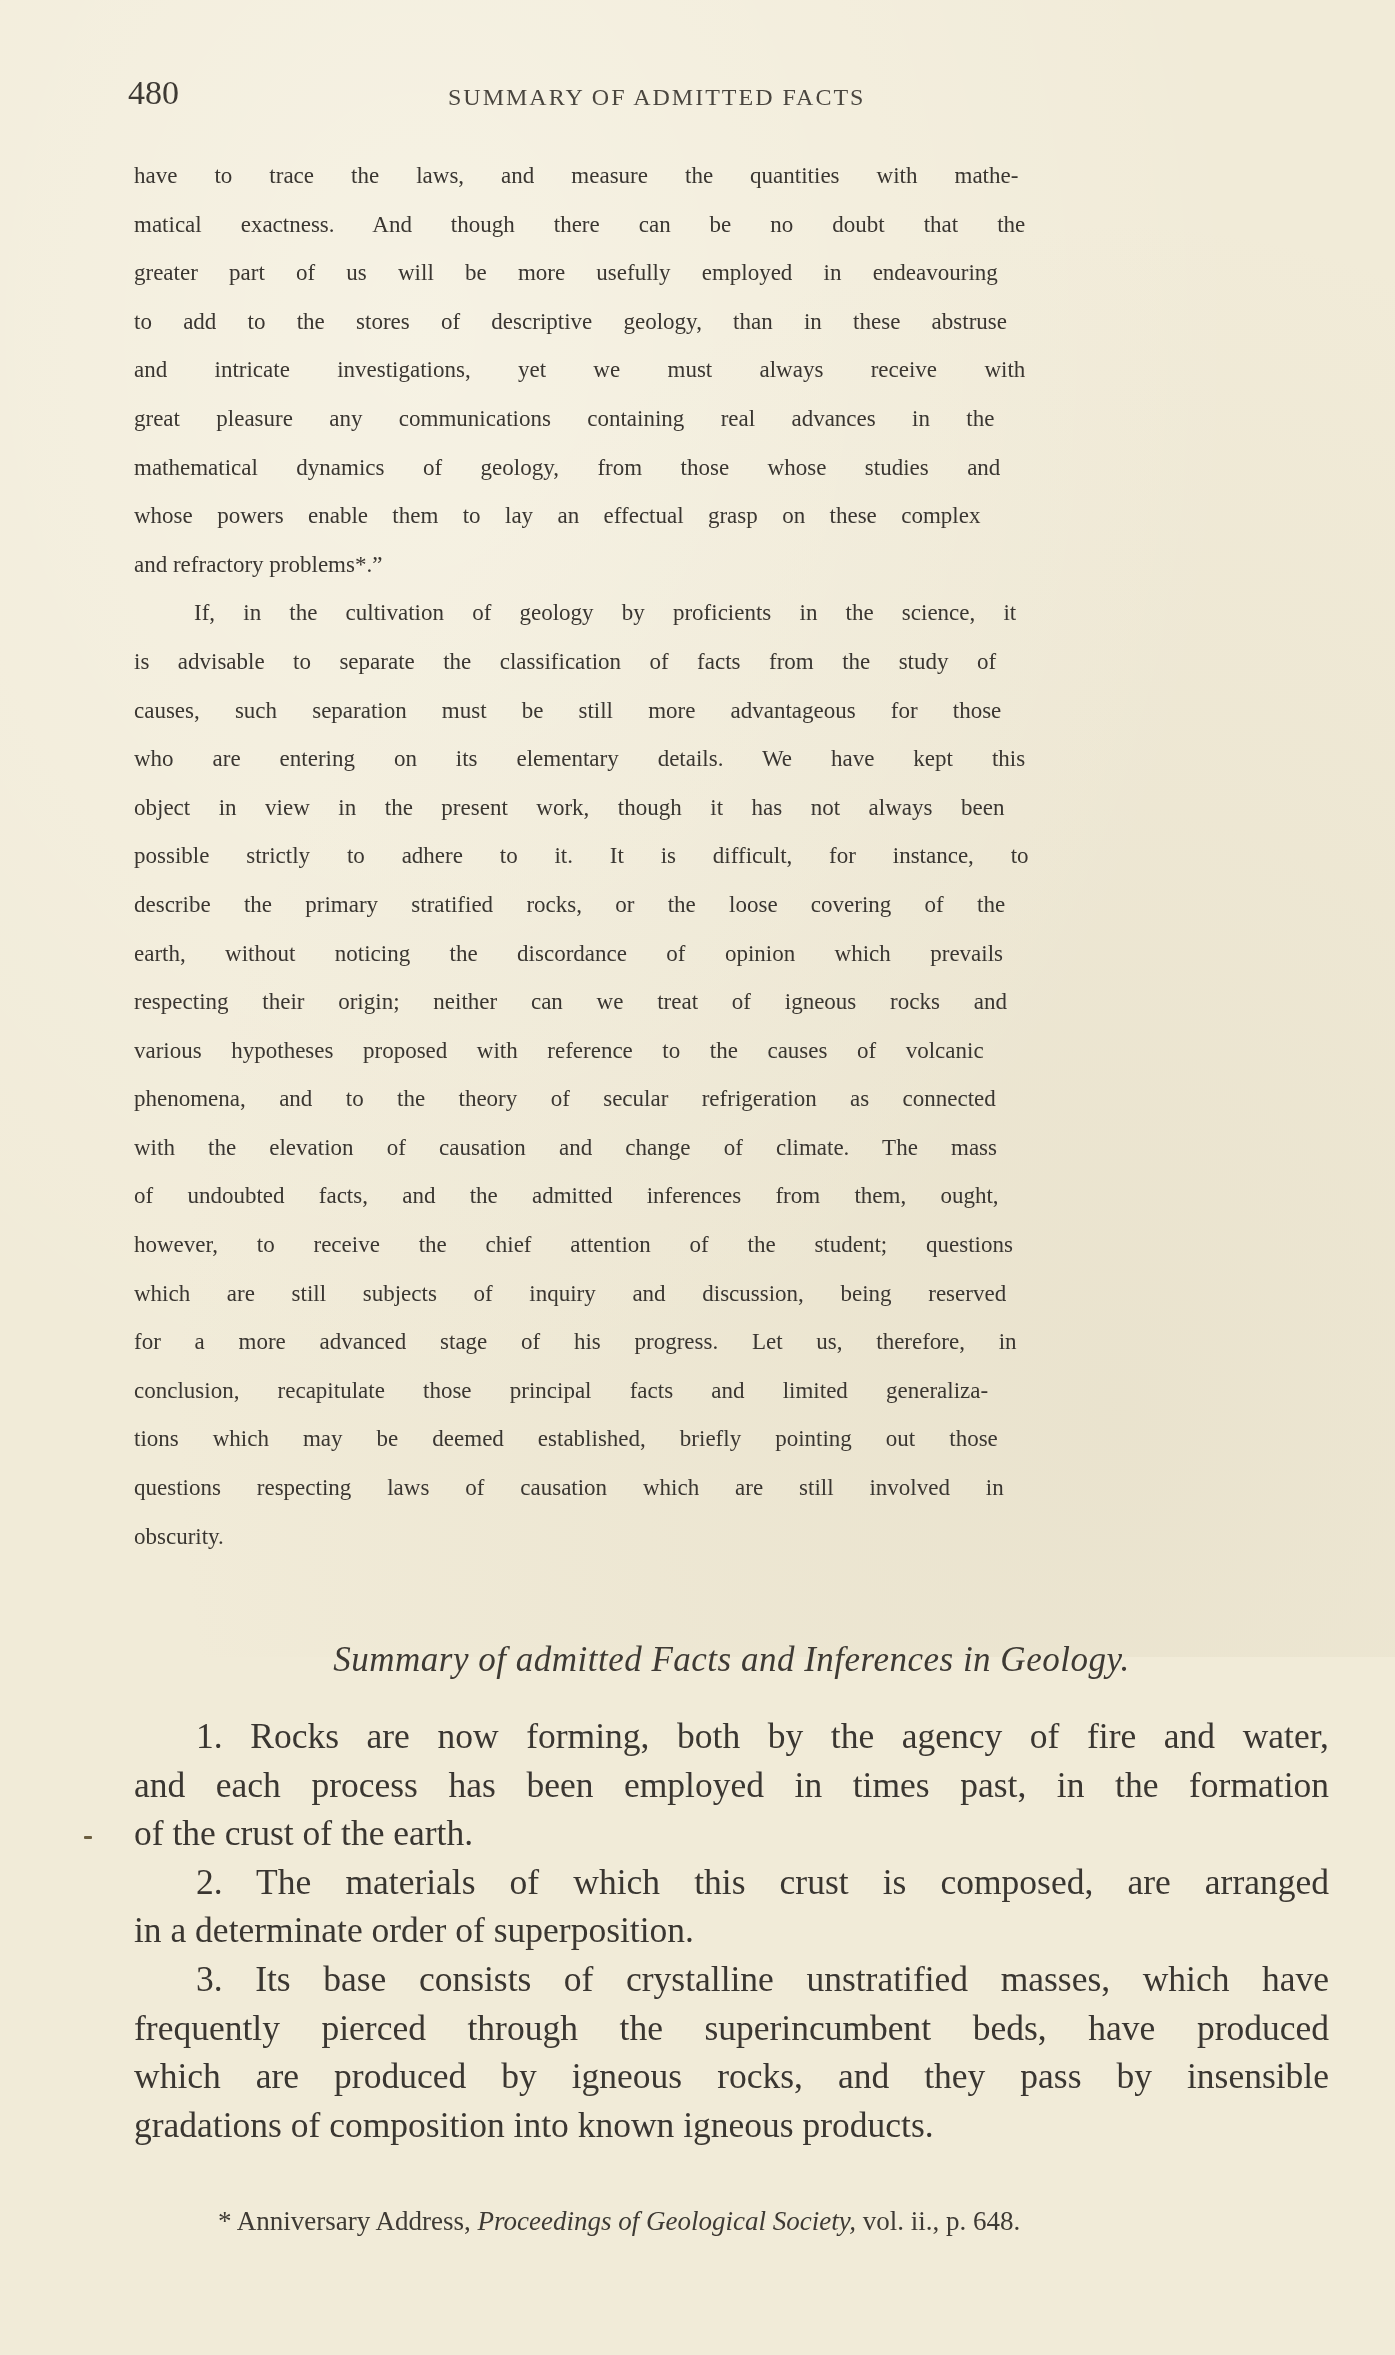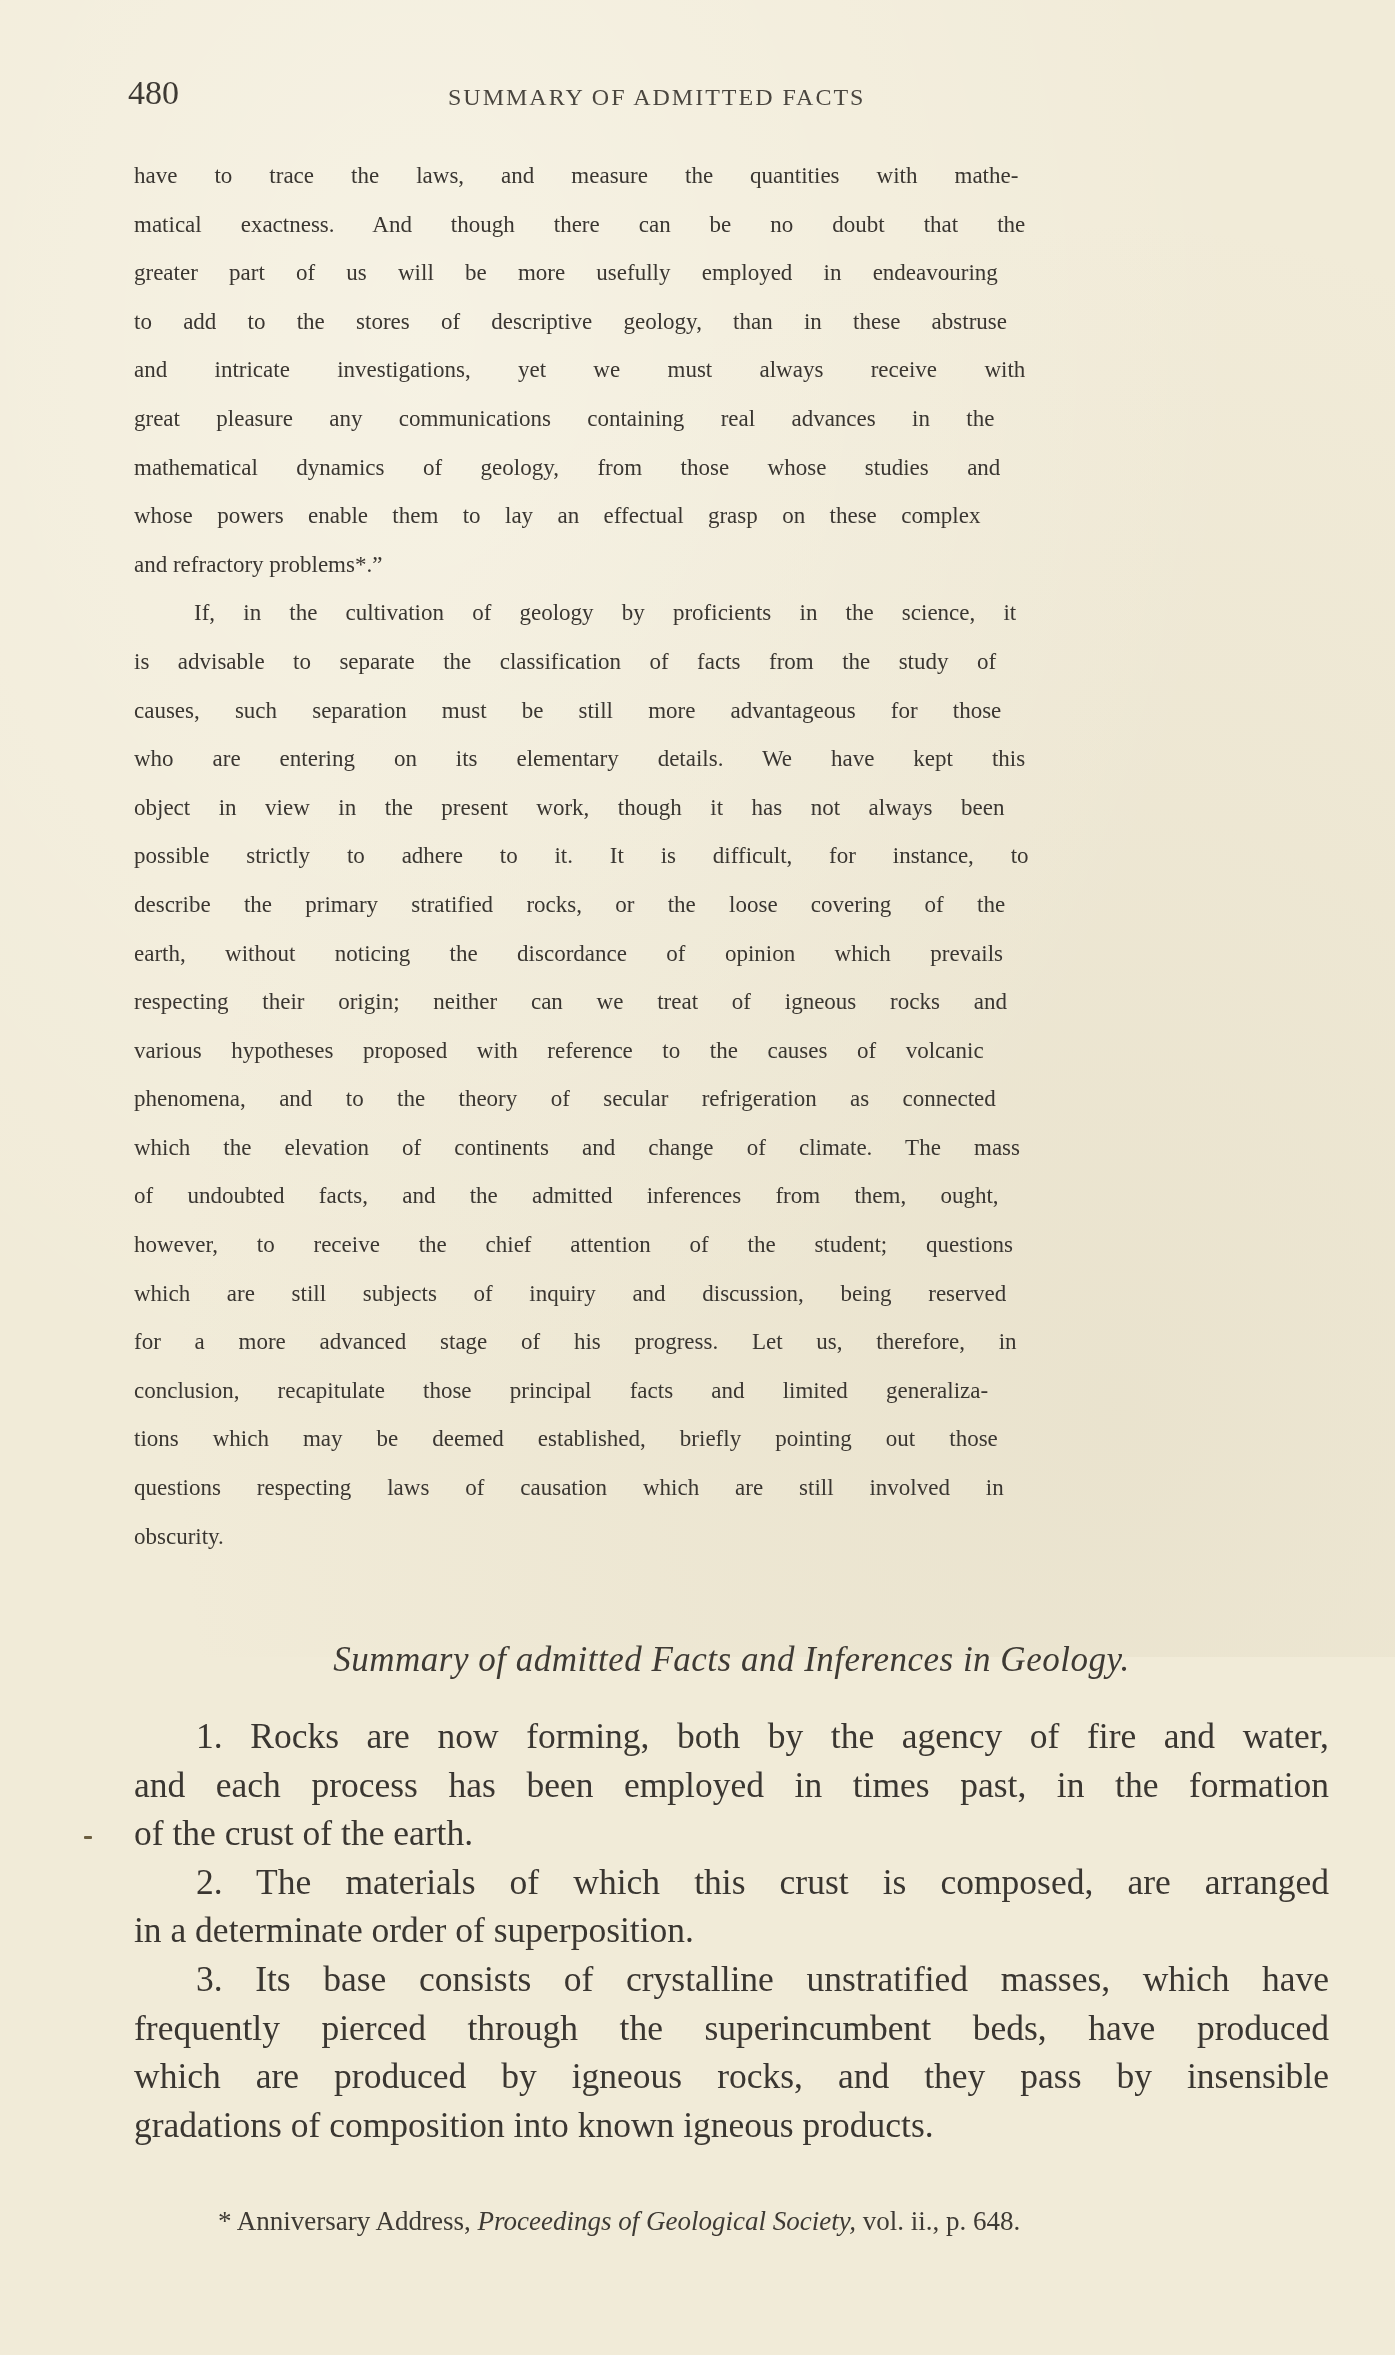--- a/index.html
+++ b/index.html
@@ -145,21 +145,21 @@
       <span class="line" style="white-space: nowrap; word-spacing: 22.6918px; text-align: left; text-align-last: left;">is advisable to separate the classification of facts from the study of</span>
       <span class="line" style="white-space: nowrap; word-spacing: 29.3715px; text-align: left; text-align-last: left;">causes, such separation must be still more advantageous for those</span>
       <span class="line" style="white-space: nowrap; word-spacing: 33.1984px; text-align: left; text-align-last: left;">who are entering on its elementary details. We have kept this</span>
       <span class="line" style="white-space: nowrap; word-spacing: 22.7656px; text-align: left; text-align-last: left;">object in view in the present work, though it has not always been</span>
       <span class="line" style="white-space: nowrap; word-spacing: 31.0767px; text-align: left; text-align-last: left;">possible strictly to adhere to it. It is difficult, for instance, to</span>
       <span class="line" style="white-space: nowrap; word-spacing: 27.5266px; text-align: left; text-align-last: left;">describe the primary stratified rocks, or the loose covering of the</span>
       <span class="line" style="white-space: nowrap; word-spacing: 33.6582px; text-align: left; text-align-last: left;">earth, without noticing the discordance of opinion which prevails</span>
       <span class="line" style="white-space: nowrap; word-spacing: 28.0203px; text-align: left; text-align-last: left;">respecting their origin; neither can we treat of igneous rocks and</span>
       <span class="line" style="white-space: nowrap; word-spacing: 23.7951px; text-align: left; text-align-last: left;">various hypotheses proposed with reference to the causes of volcanic</span>
       <span class="line" style="white-space: nowrap; word-spacing: 27.6372px; text-align: left; text-align-last: left;">phenomena, and to the theory of secular refrigeration as connected</span>
-      <span class="line" style="white-space: nowrap; word-spacing: 27.3922px; text-align: left; text-align-last: left;">which the elevation of continents and change of climate. The mass</span>
+      <span class="line" style="white-space: nowrap; word-spacing: 27.3922px; text-align: left; text-align-last: left;">with the elevation of causation and change of climate. The mass</span>
       <span class="line" style="white-space: nowrap; word-spacing: 28.5px; text-align: left; text-align-last: left;">of undoubted facts, and the admitted inferences from them, ought,</span>
       <span class="line" style="white-space: nowrap; word-spacing: 33.0417px; text-align: left; text-align-last: left;">however, to receive the chief attention of the student; questions</span>
       <span class="line" style="white-space: nowrap; word-spacing: 30.901px; text-align: left; text-align-last: left;">which are still subjects of inquiry and discussion, being reserved</span>
       <span class="line" style="white-space: nowrap; word-spacing: 27.9844px; text-align: left; text-align-last: left;">for a more advanced stage of his progress. Let us, therefore, in</span>
       <span class="line" style="white-space: nowrap; word-spacing: 32.433px; text-align: left; text-align-last: left;">conclusion, recapitulate those principal facts and limited generaliza-</span>
       <span class="line" style="white-space: nowrap; word-spacing: 28.2708px; text-align: left; text-align-last: left;">tions which may be deemed established, briefly pointing out those</span>
       <span class="line" style="white-space: nowrap; word-spacing: 30.1354px; text-align: left; text-align-last: left;">questions respecting laws of causation which are still involved in</span>
       <span class="line last">obscurity.</span>
     </div>
   </div>

